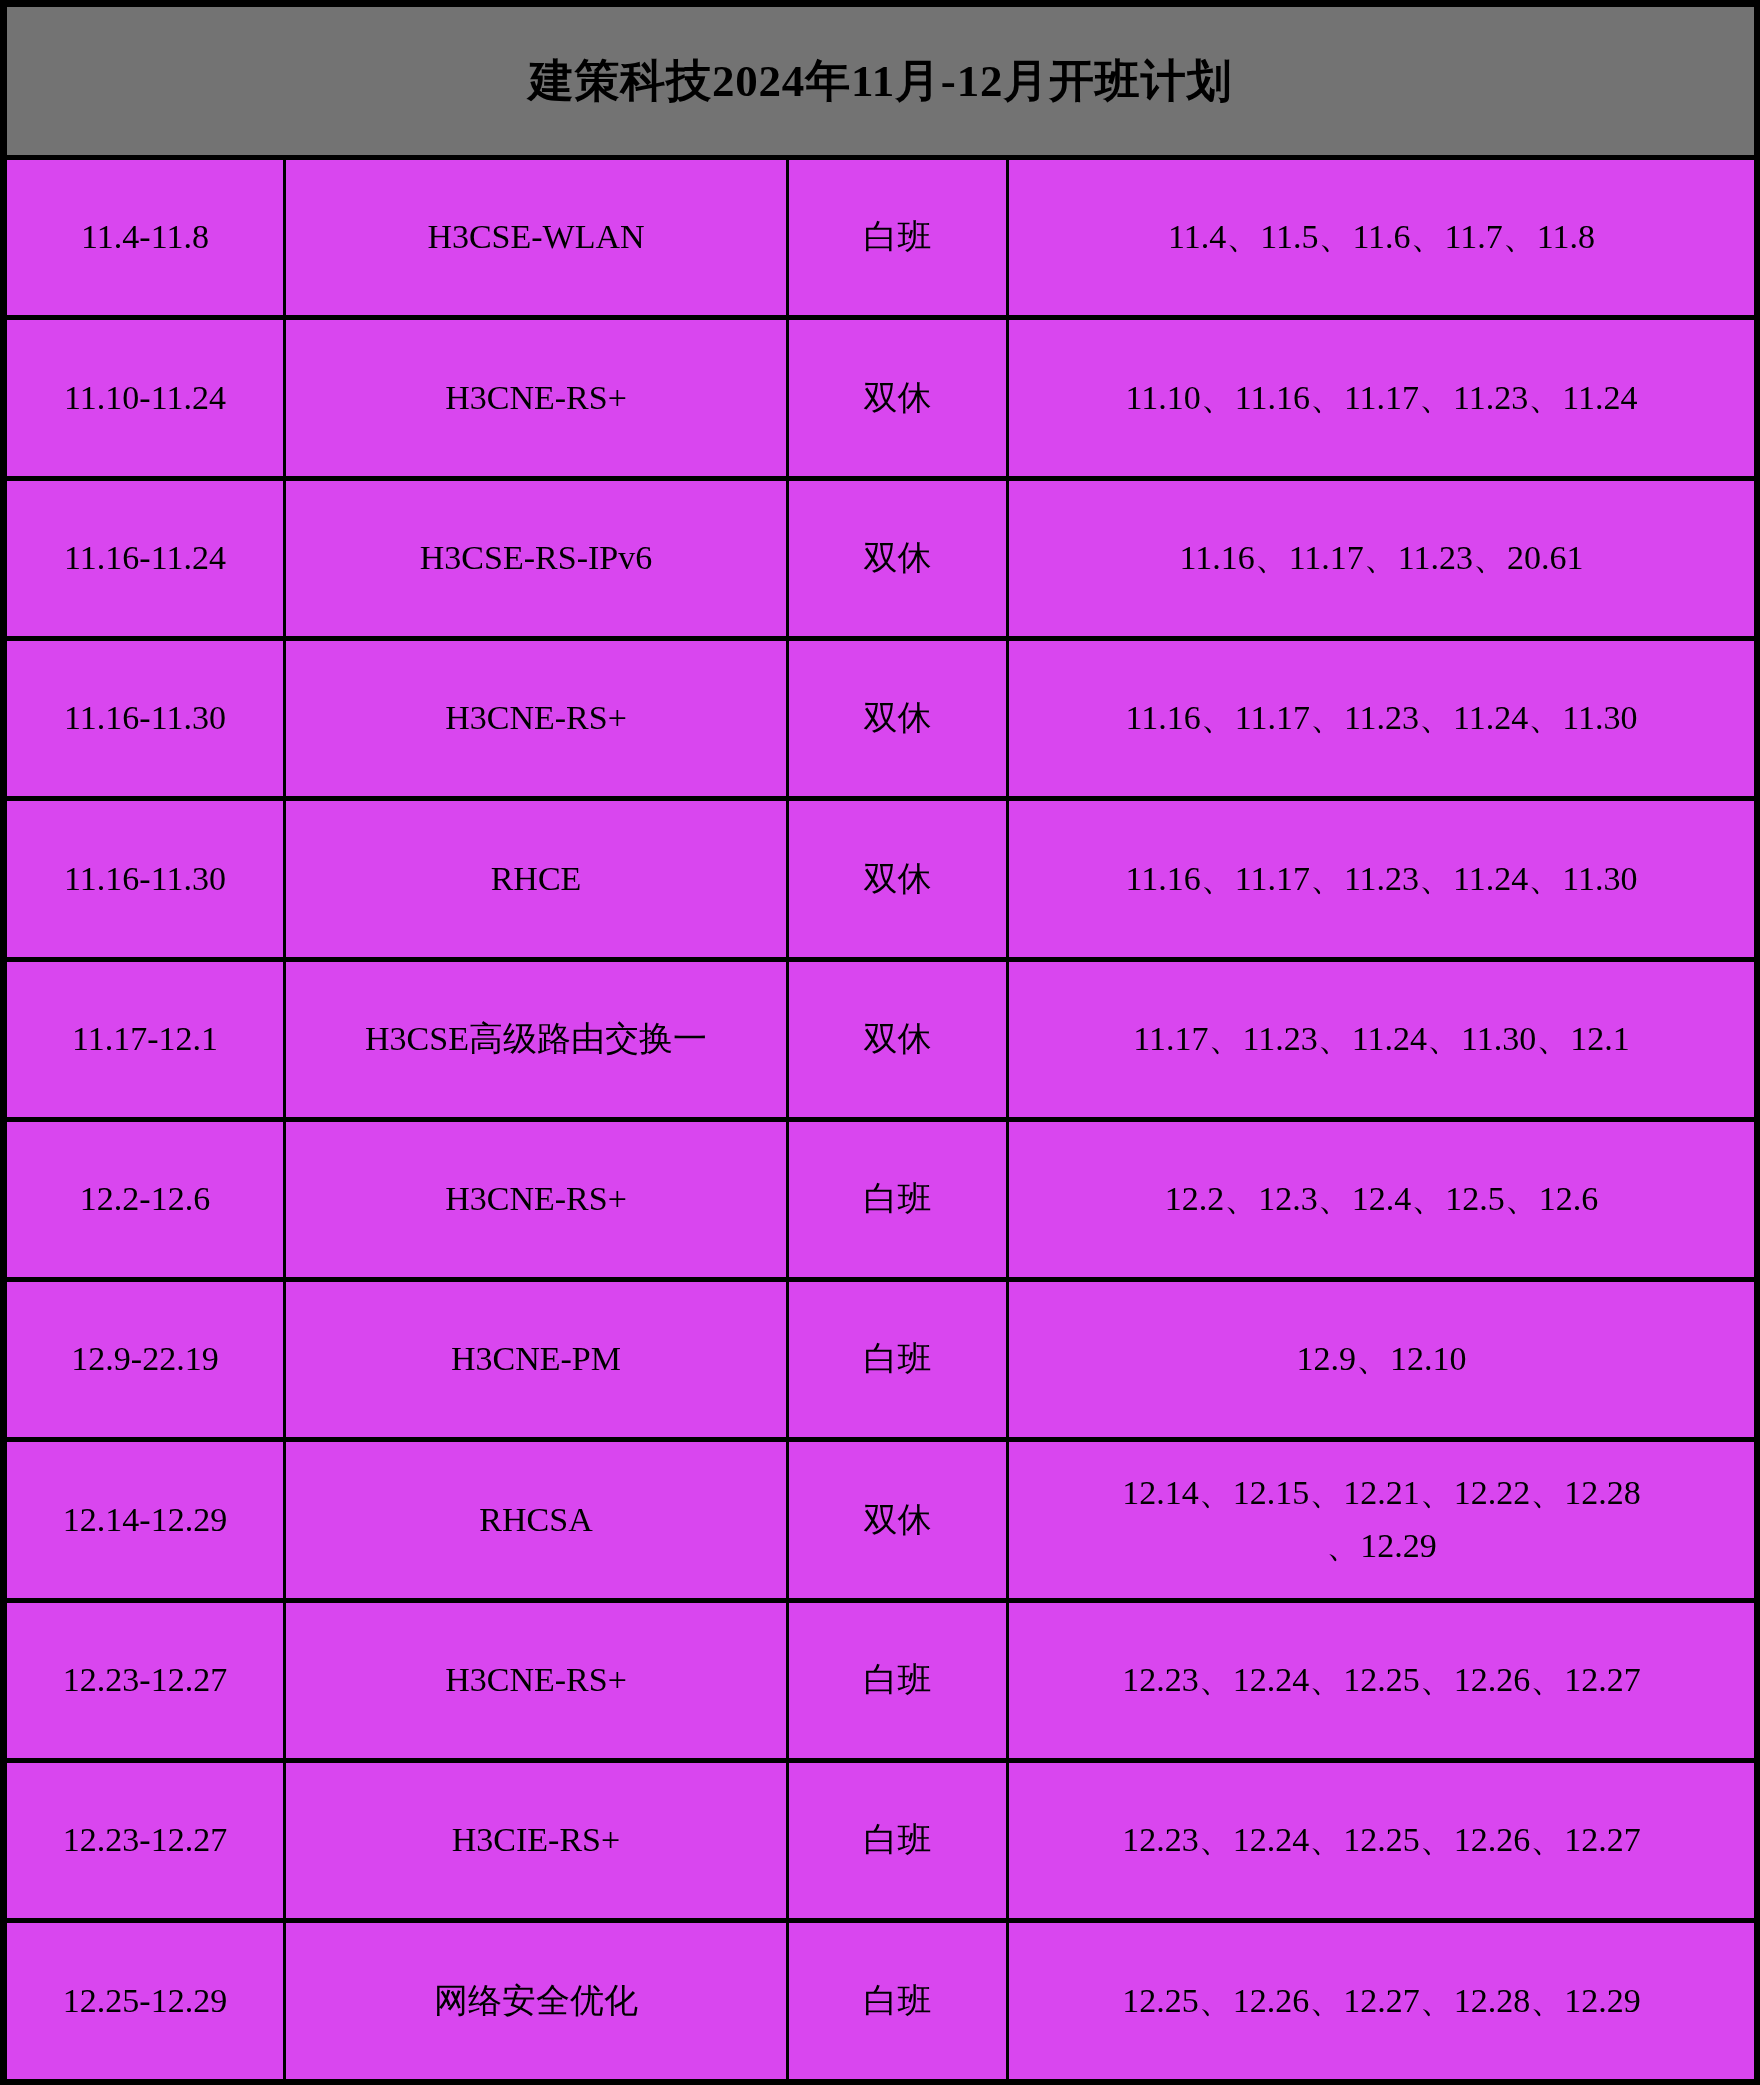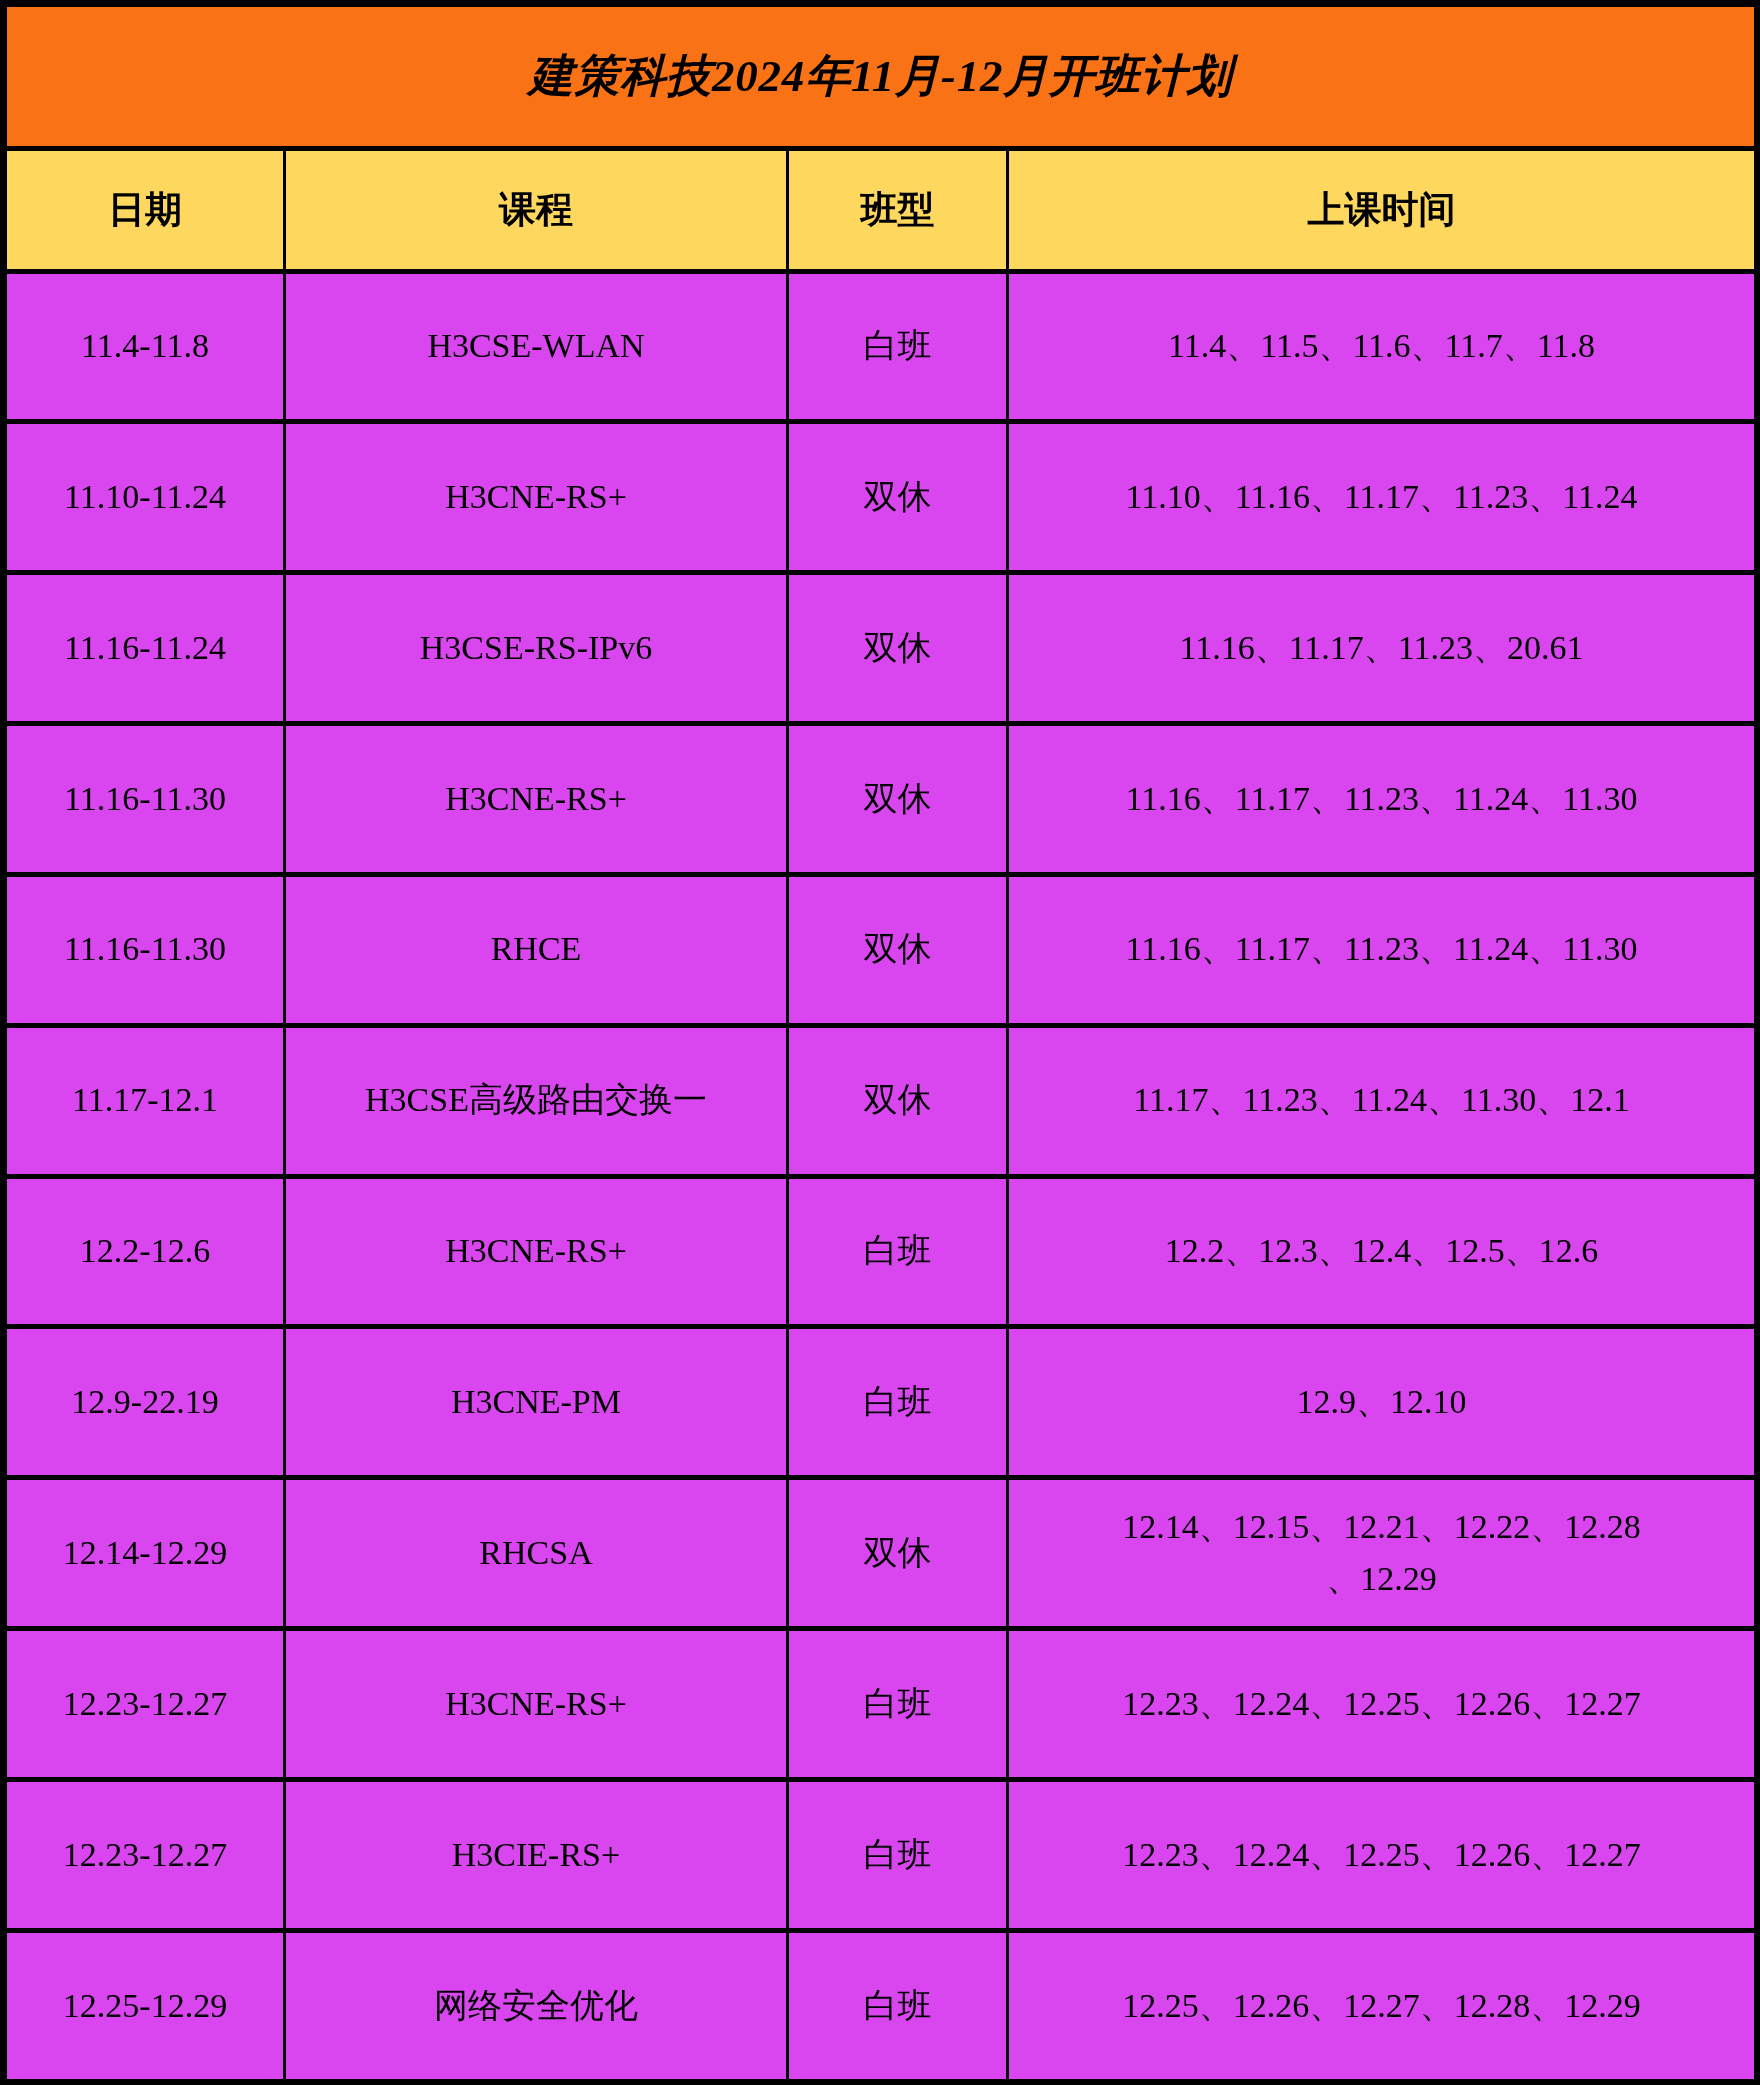--- a/index.html
+++ b/index.html
@@ -21,26 +21,25 @@
     border-right: 3.4px solid #000000;
     border-top: 5.9px solid #000000;
     border-bottom: 5.9px solid #000000;
     text-align: center;
     vertical-align: middle;
     color: #000000;
     padding: 0 5px;
     overflow: hidden;
   }
   .title-row td {
-    background: #f97316;
+    background: #737373;
     font-size: 45px;
     font-weight: bold;
     height: 117px;
     letter-spacing: 0.8px;
-    font-style: italic;
   }
   .header-row th {
     background: #FED75F;
     font-size: 37px;
     font-weight: bold;
     height: 99px;
   }
   .data-row td {
     background: #d946ef;
     font-size: 34px;
@@ -61,26 +60,20 @@
 <table class="schedule">
   <colgroup>
     <col class="c-date">
       <col class="c-course">
       <col class="c-type">
       <col class="c-time">
   </colgroup>
   <tbody>
     <tr class="title-row">
       <td colspan="4">建策科技2024年11月-12月开班计划</td>
-    </tr>
-    <tr class="header-row">
-      <th>日期</th>
-      <th>课程</th>
-      <th>班型</th>
-      <th>上课时间</th>
     </tr>
     <tr class="data-row">
       <td>11.4-11.8</td>
       <td>H3CSE-WLAN</td>
       <td>白班</td>
       <td class="time-cell">11.4、11.5、11.6、11.7、11.8</td>
     </tr>
     <tr class="data-row">
       <td>11.10-11.24</td>
       <td>H3CNE-RS+</td>

